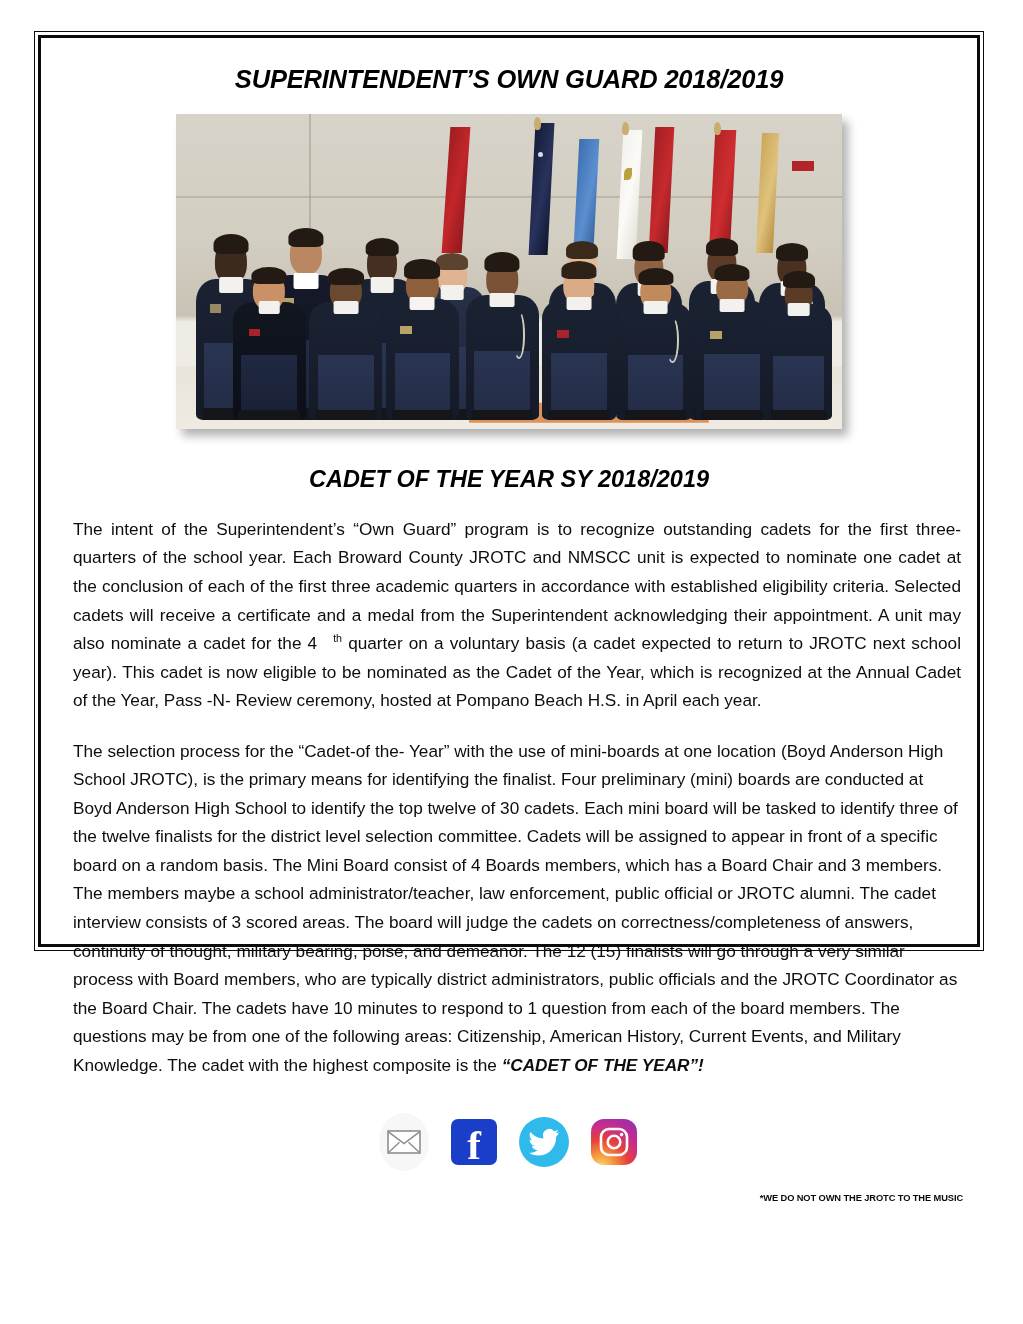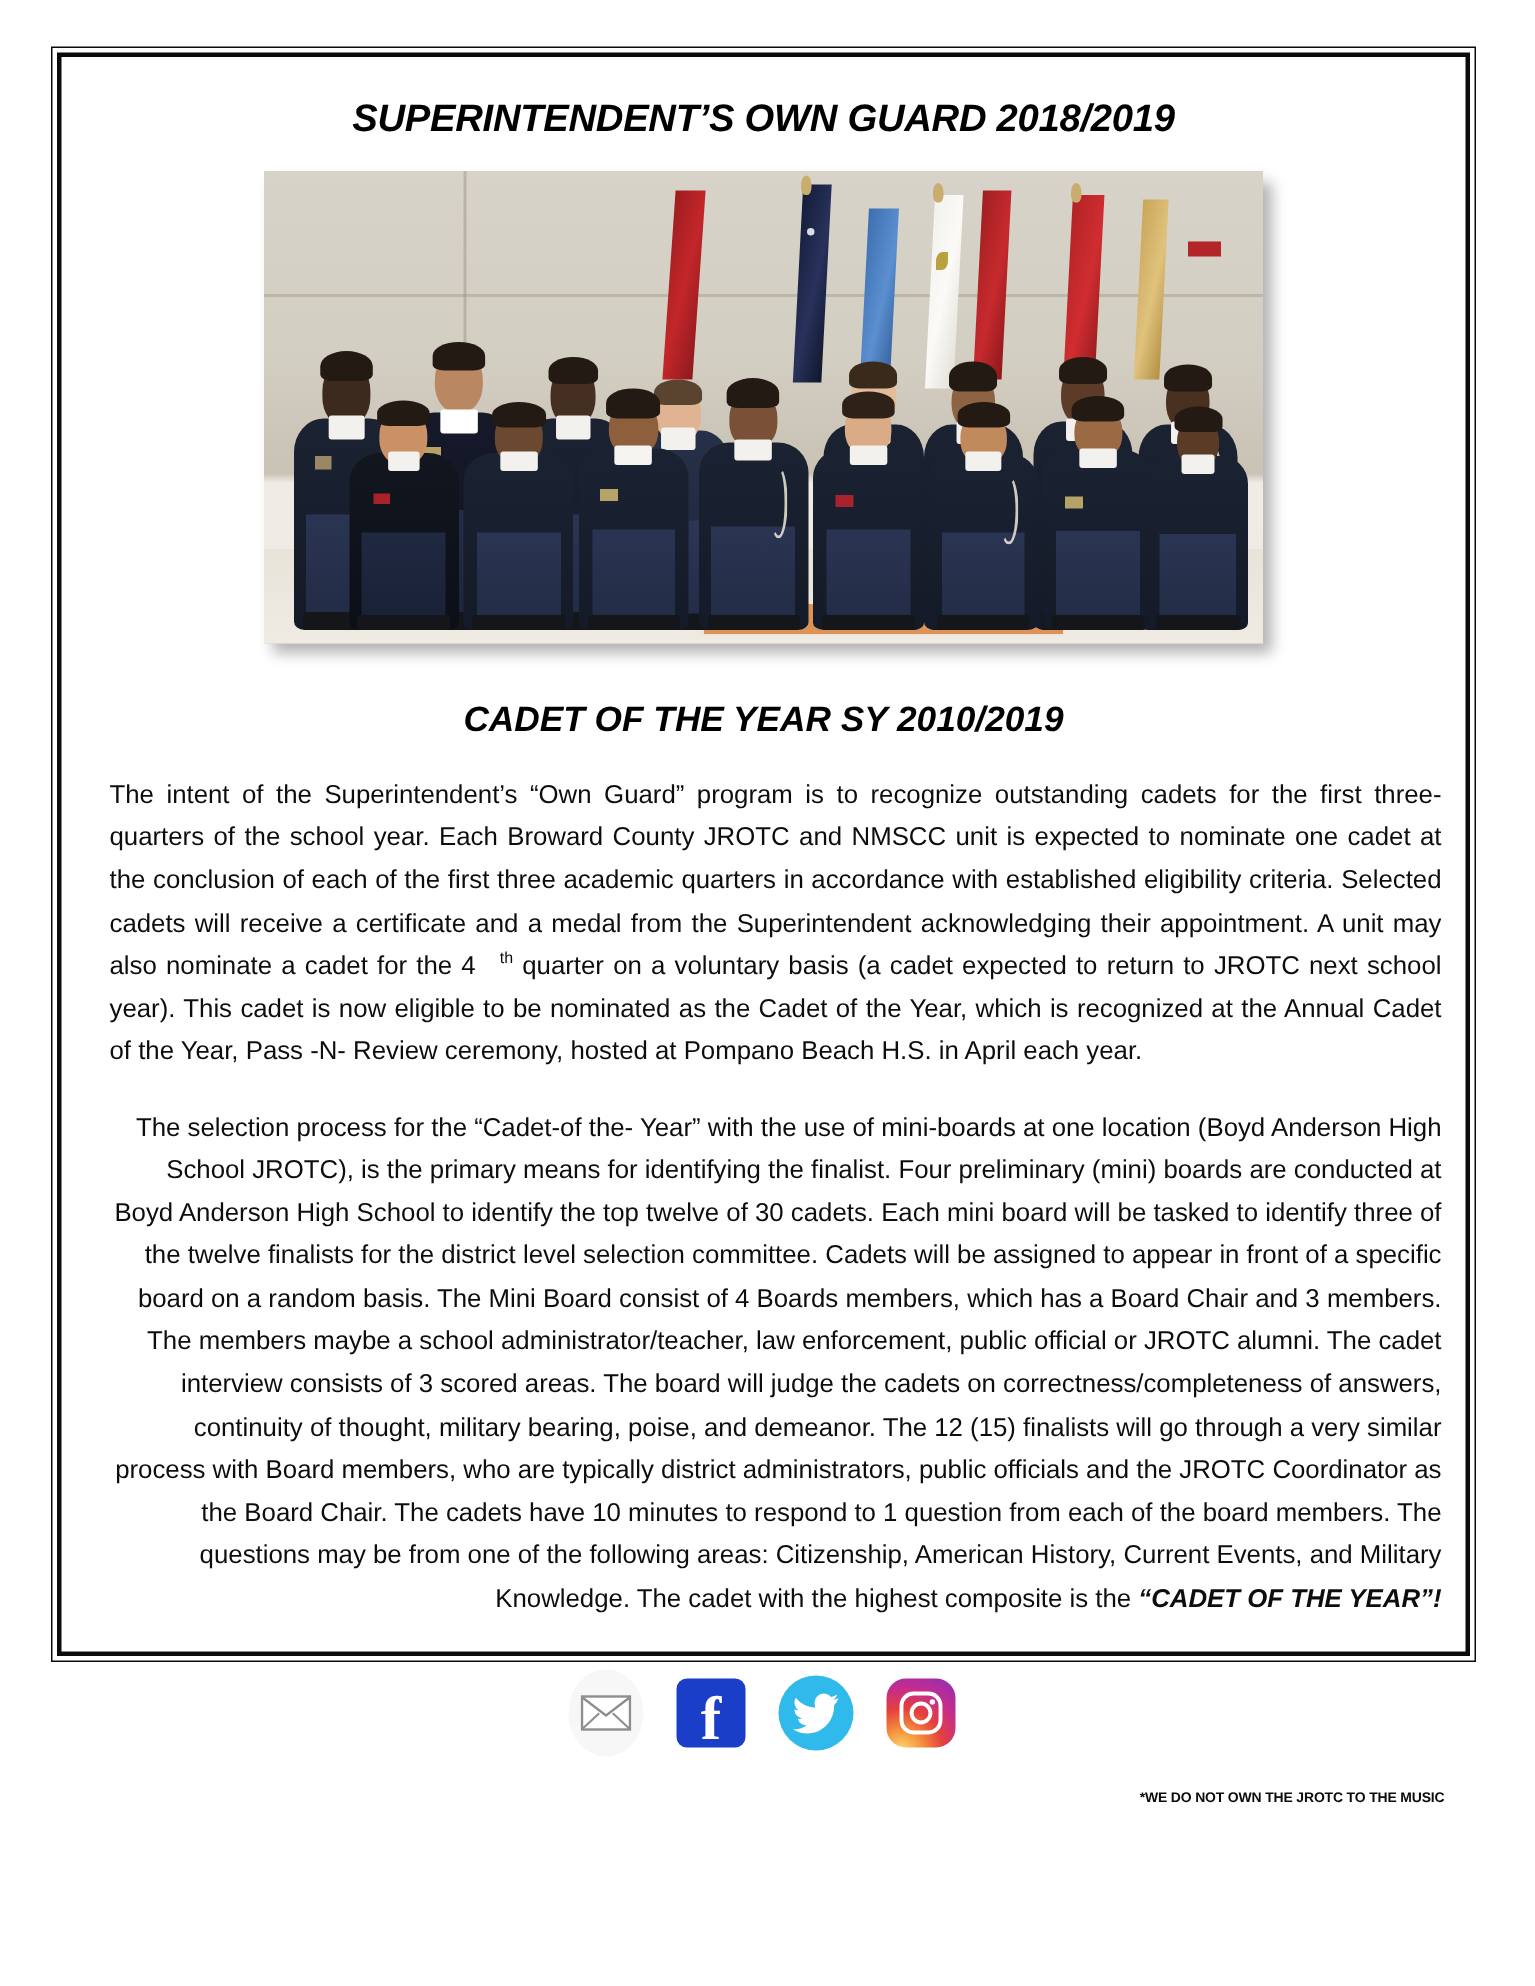--- a/index.html
+++ b/index.html
@@ -15,21 +15,21 @@
     overflow: hidden;
     position: relative;
   }
 
   
   .page-frame {
     position: absolute;
     left: 38px;
     top: 35px;
     width: 942px;
-    height: 1069px;
+    height: 912px;
     box-sizing: border-box;
     border: 3px solid #0b0b0b;
     outline: 1px solid #0b0b0b;
     outline-offset: 3px;
     background: #ffffff;
   }
 
   .page-inner {
     position: absolute;
     left: 0; top: 0; right: 0; bottom: 0;
@@ -152,21 +152,21 @@
     padding-right: 4px;
     box-sizing: border-box;
   }
   p.para {
     font-size: 17.2px;
     line-height: 1.66;
     margin: 22px 0 0 0;
     color: #0d0d0d;
   }
   p.para.justify { text-align: justify; text-justify: inter-word; }
-  p.para.left    { text-align: right; }
+  p.para.left    { text-align: left; }
   sup { font-size: 0.62em; vertical-align: super; line-height: 0; margin-left: 16px; }
   .emph-quote {
     font-weight: bold;
     font-style: italic;
   }
 
   
   .social-row {
     display: flex;
     justify-content: center;
@@ -388,21 +388,21 @@
           <div class="c-body"></div>
             <div class="c-legs"></div>
             <div class="c-shoes"></div>
           <div class="c-head" style="width:43%;height:19%;bottom:58%;background:#5a3b26;"></div>
           <div class="c-hair" style="width:48%;height:9%;bottom:71%;"></div>
           <div class="c-collar"></div>
         </div>
       </div>
     </div>
 
-    <h2 class="doc-subtitle">CADET OF THE YEAR SY 2010/2019</h2>
+    <h2 class="doc-subtitle">CADET OF THE YEAR SY 2018/2019</h2>
 
     <div class="body-col">
 
       <p class="para justify"><span>The intent of the Superintendent’s “Own Guard” program is to recognize outstanding cadets for the first three-quarters of the school year.  Each Broward County JROTC and NMSCC unit is expected to nominate one cadet at the conclusion of each of the first three academic quarters in accordance with established eligibility criteria. Selected cadets will receive a certificate and a medal from the Superintendent acknowledging their appointment.  A unit may also nominate a cadet for the 4</span><sup>th</sup><span> quarter on a voluntary basis (a cadet expected to return to JROTC next school year). This cadet is now eligible to be nominated as the Cadet of the Year, which is recognized at the Annual Cadet of the Year, Pass -N- Review ceremony, hosted at Pompano Beach H.S. in April each year.</span></p>
 
       <p class="para left"><span>The selection process for the “Cadet-of the- Year” with the use of mini-boards at one location (Boyd Anderson High School JROTC), is the primary means for identifying the finalist. Four preliminary (mini) boards are conducted at Boyd Anderson High School to identify the top twelve of 30 cadets. Each mini board will be tasked to identify three of the twelve finalists for the district level selection committee. Cadets will be assigned to appear in front of a specific board on a random basis. The Mini Board consist of 4 Boards members, which has a Board Chair and 3 members. The members maybe a school administrator/teacher, law enforcement, public official or JROTC alumni. The cadet interview consists of 3 scored areas. The board will judge the cadets on correctness/completeness of answers, continuity of thought, military bearing, poise, and demeanor. The 12 (15) finalists will go through a very similar process with Board members, who are typically district administrators, public officials and the JROTC Coordinator as the Board Chair. The cadets have 10 minutes to respond to 1 question from each of the board members. The questions may be from one of the following areas: Citizenship, American History, Current Events, and Military Knowledge. The cadet with the highest composite is the </span><span class="emph-quote">“CADET OF THE YEAR”!</span></p>
 
     </div>
 
     <div class="social-row">

